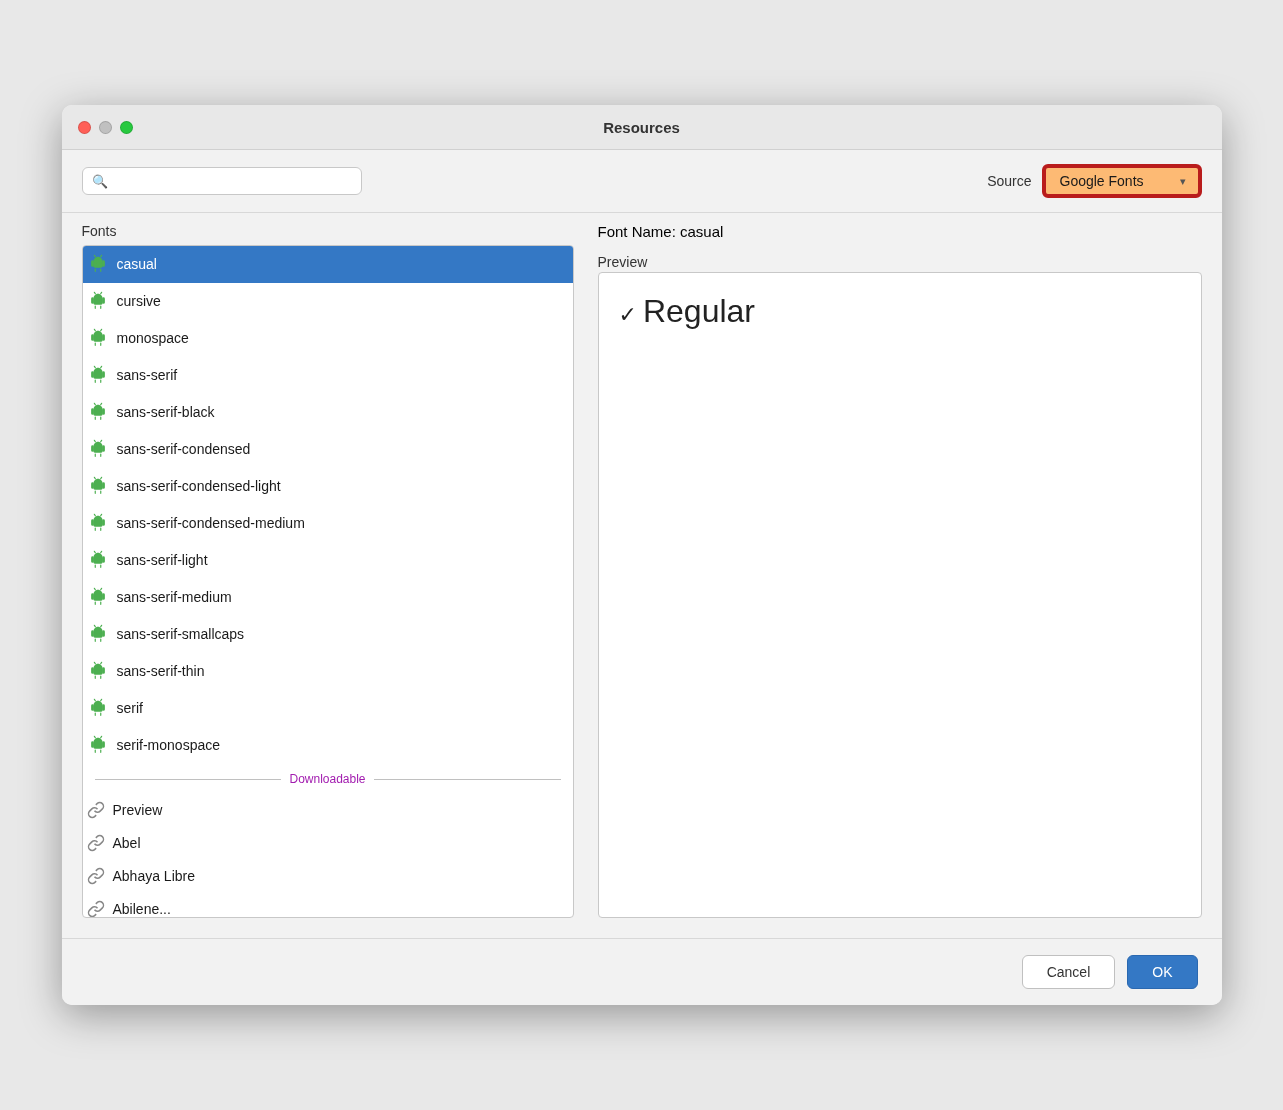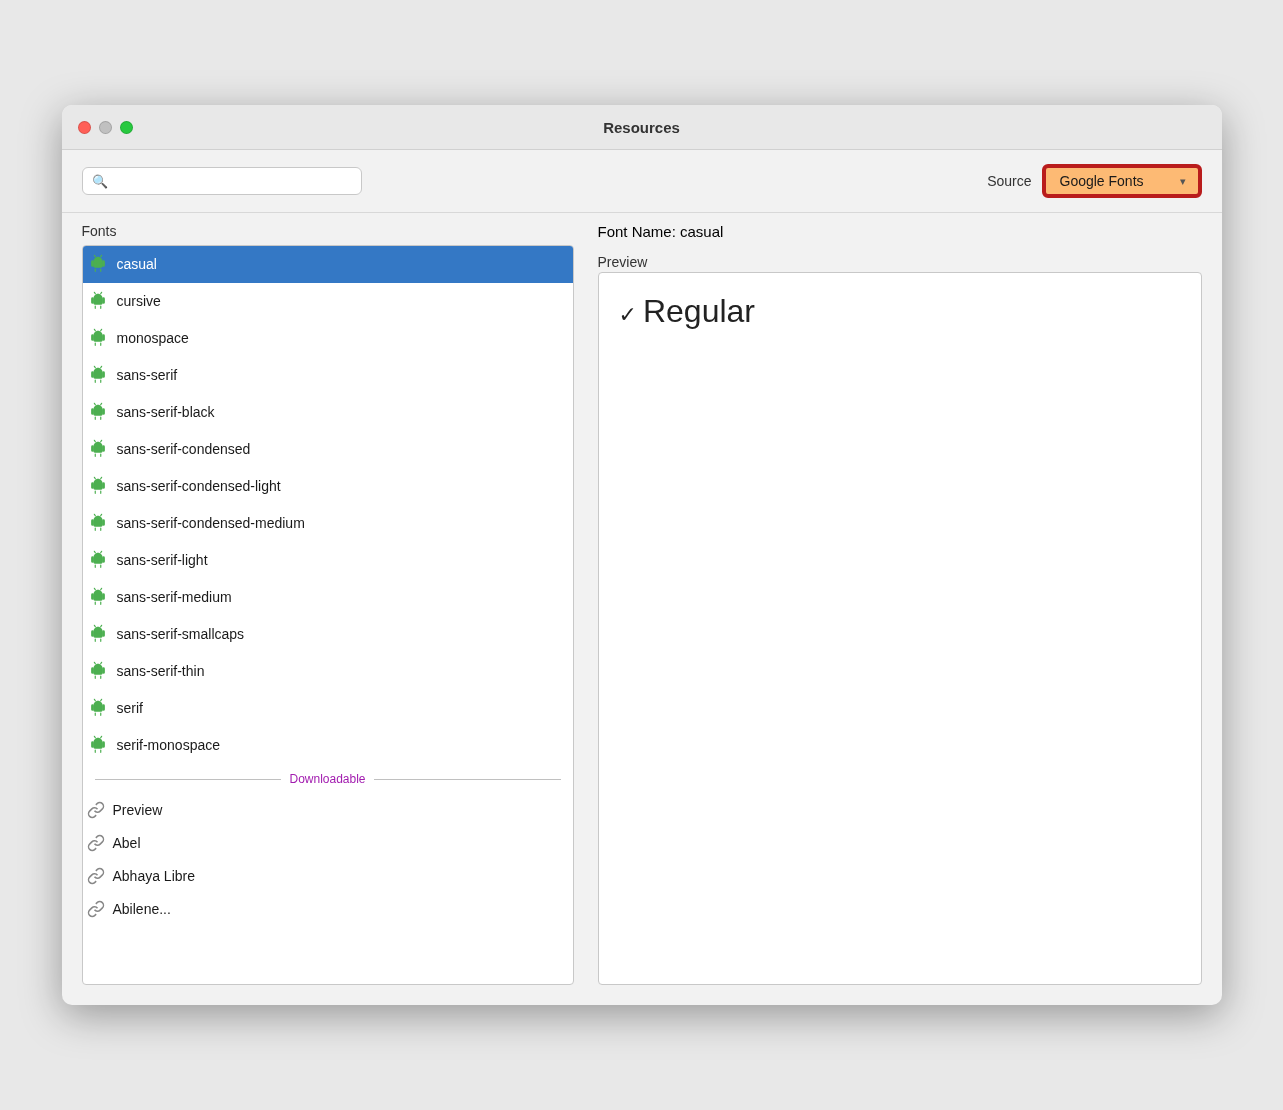--- a/index.html
+++ b/index.html
@@ -568,13 +568,17 @@
       <div class="font-name-header">Font Name: casual</div>
       <div class="preview-label">Preview</div>
       <div class="preview-box">
         <span class="preview-text">
           <span class="checkmark">✓</span><span>Regular</span>
         </span>
       </div>
     </div>
   </div>
 
+  <div class="footer">
+    <button class="btn btn-cancel">Cancel</button>
+    <button class="btn btn-ok">OK</button>
+  </div>
 </div>
 
 </body></html>

